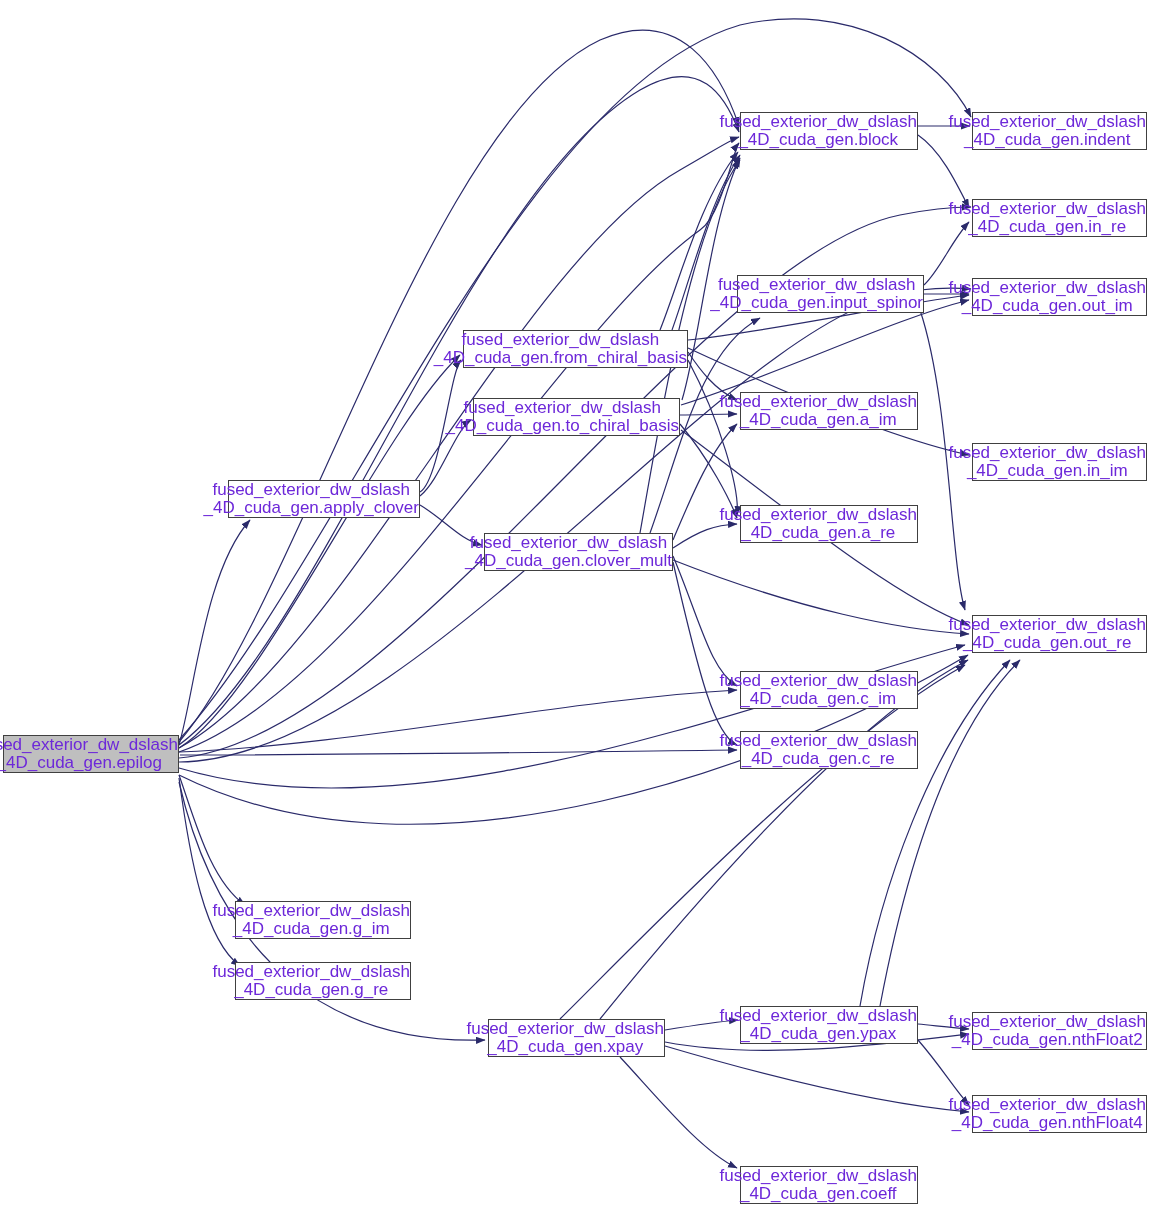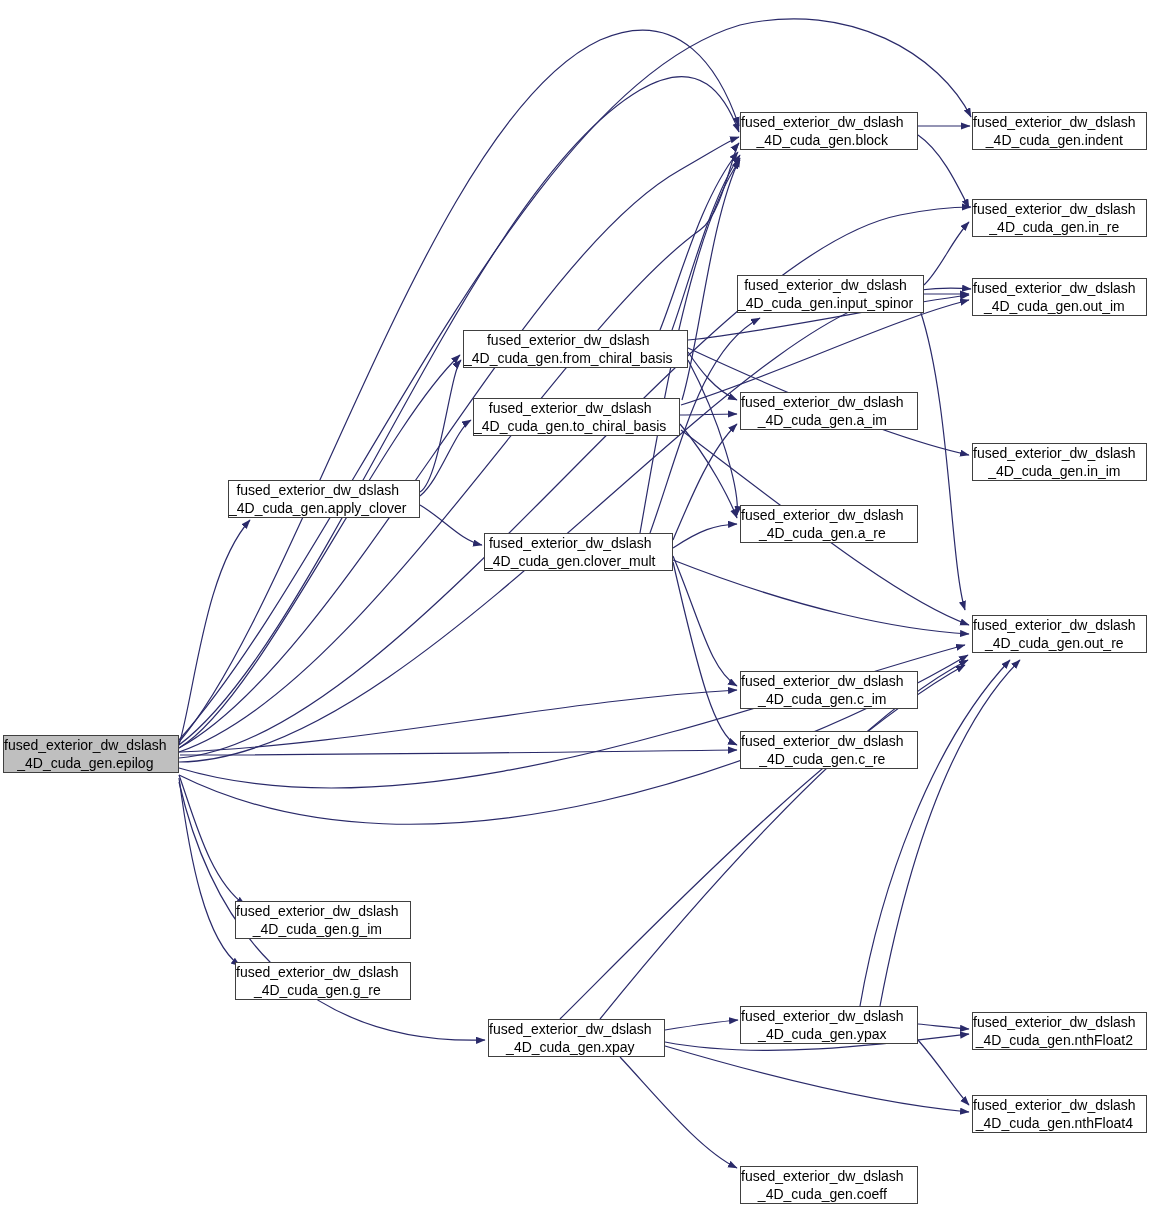--- a/index.html
+++ b/index.html
@@ -4,27 +4,27 @@
 <style>
   html,body{margin:0;padding:0;background:#ffffff;}
   body{font-family:"Liberation Sans","DejaVu Sans",sans-serif;}
   #canvas{position:relative;width:1154px;height:1210px;background:#ffffff;overflow:hidden;}
   #edges{position:absolute;left:0;top:0;width:1154px;height:1210px;}
   .node{
     position:absolute;
     box-sizing:border-box;
     border:1px solid #404040;
     background:#ffffff;
-    color:#000000;
-    font-size:14px;
+    color:#6d28d9;
+    font-size:17px;
     line-height:18px;
     text-align:center;
     display:flex;
     align-items:center;
-    justify-content:flex-start;
+    justify-content:flex-end;
     white-space:pre-line;
     letter-spacing:0px;
   }
   .node.root{
     background:#bfbfbf;
     border:1px solid #404040;
   }
   .node span{display:block;}
 </style>
 </head>

